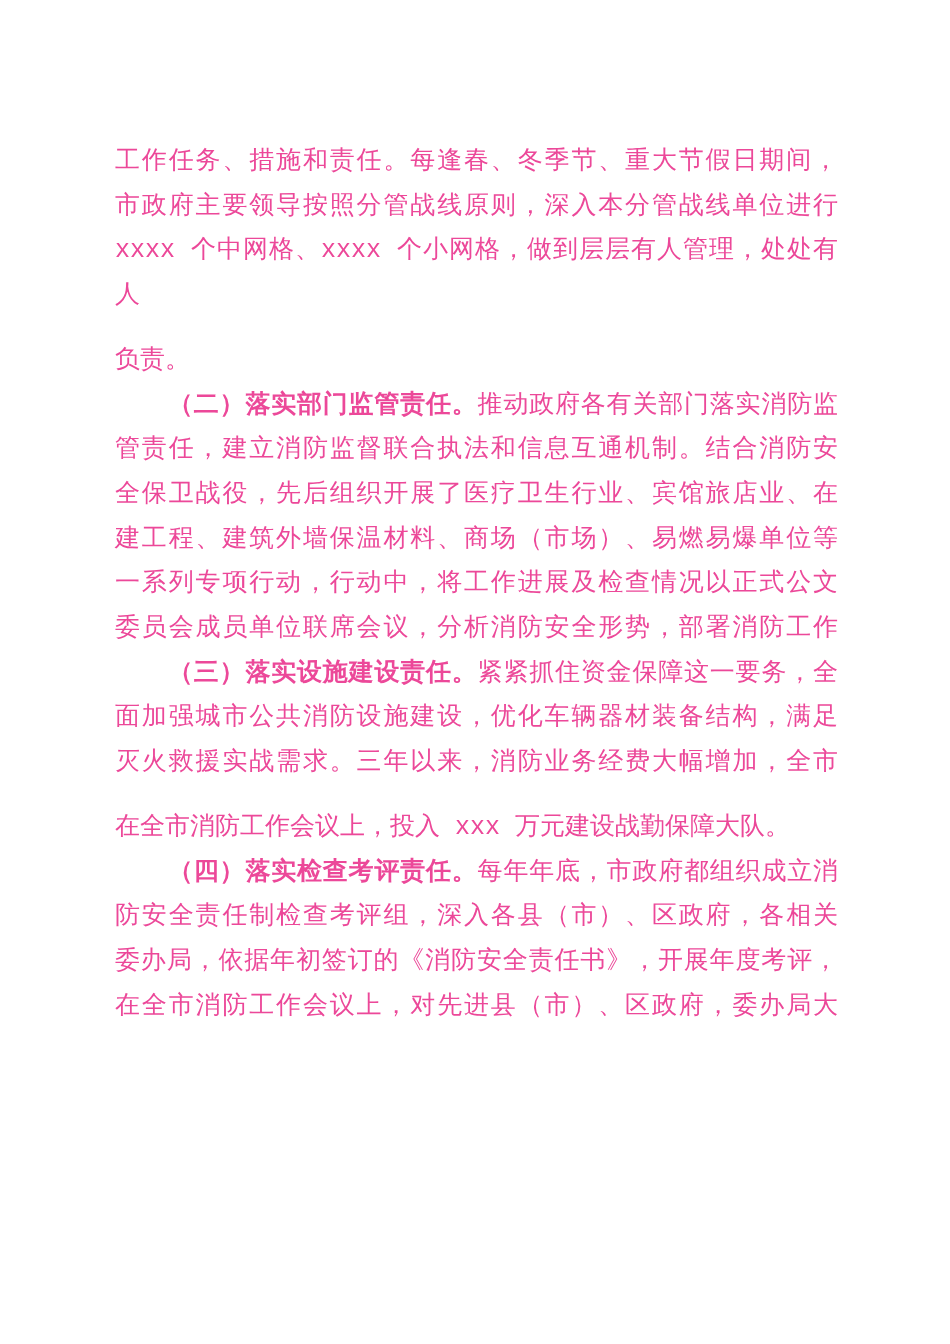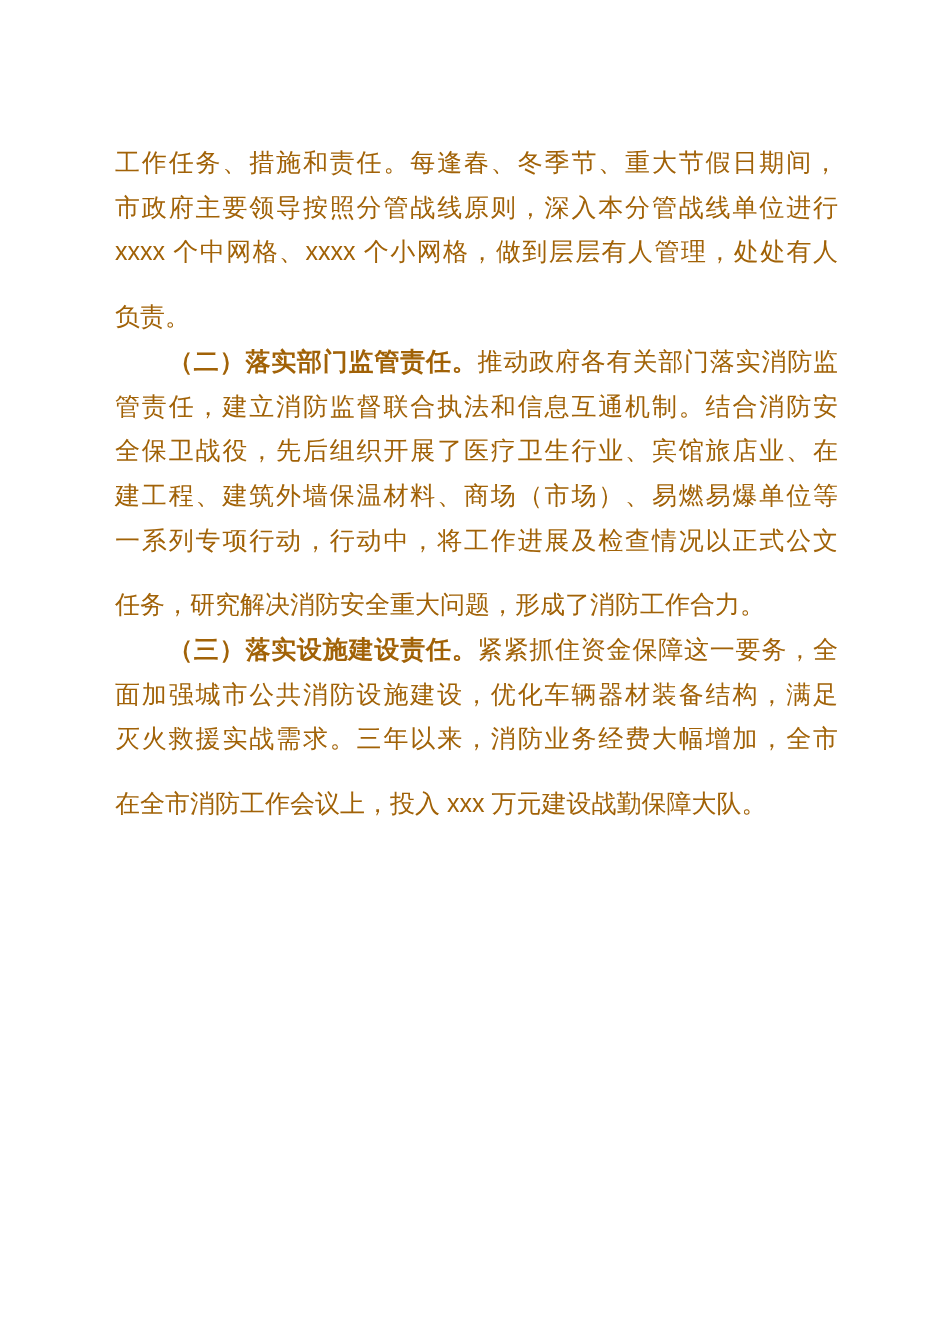--- a/index.html
+++ b/index.html
@@ -12,24 +12,24 @@
     width: 950px;
     height: 1344px;
     background: #ffffff;
     overflow: hidden;
   }
   .text-block {
     position: absolute;
     left: 115px;
     top: 140px;
     width: 723px;
-    font-family: Liberation Sans, sans-serif;
+    font-family: Liberation Mono, monospace;
     font-size: 25px;
     line-height: 44.7px;
-    color: #a16207;
+    color: #ec4899;
   }
   .paragraph { margin: 0; }
   .line {
     min-height: 44.7px;
     text-align: justify;
   }
   .line.justify {
     text-align-last: justify;
   }
   .line.natural {
@@ -54,22 +54,28 @@
         <div class="line justify"><span class="seg">市政府主要领导按照分管战线原则，深入本分管战线单位进行</span></div>
         <div class="line justify"><span class="seg">xxxx 个中网格、xxxx 个小网格，做到层层有人管理，处处有人</span></div>
         <div class="line natural"><span class="seg">负责。</span></div>
       </div>
       <div class="paragraph">
         <div class="line justify indent"><span class="seg bold">（二）落实部门监管责任。</span><span class="seg">推动政府各有关部门落实消防监</span></div>
         <div class="line justify"><span class="seg">管责任，建立消防监督联合执法和信息互通机制。结合消防安</span></div>
         <div class="line justify"><span class="seg">全保卫战役，先后组织开展了医疗卫生行业、宾馆旅店业、在</span></div>
         <div class="line justify"><span class="seg">建工程、建筑外墙保温材料、商场（市场）、易燃易爆单位等</span></div>
         <div class="line justify"><span class="seg">一系列专项行动，行动中，将工作进展及检查情况以正式公文</span></div>
-        <div class="line natural"><span class="seg">任务，研究解决消防安全重大问题，形成了消防工作合力。</span></div>
+        <div class="line justify"><span class="seg">委员会成员单位联席会议，分析消防安全形势，部署消防工作</span></div>
       </div>
       <div class="paragraph">
         <div class="line justify indent"><span class="seg bold">（三）落实设施建设责任。</span><span class="seg">紧紧抓住资金保障这一要务，全</span></div>
         <div class="line justify"><span class="seg">面加强城市公共消防设施建设，优化车辆器材装备结构，满足</span></div>
         <div class="line justify"><span class="seg">灭火救援实战需求。三年以来，消防业务经费大幅增加，全市</span></div>
         <div class="line natural"><span class="seg">在全市消防工作会议上，投入 xxx 万元建设战勤保障大队。</span></div>
       </div>
+      <div class="paragraph">
+        <div class="line justify indent"><span class="seg bold">（四）落实检查考评责任。</span><span class="seg">每年年底，市政府都组织成立消</span></div>
+        <div class="line justify"><span class="seg">防安全责任制检查考评组，深入各县（市）、区政府，各相关</span></div>
+        <div class="line justify"><span class="seg">委办局，依据年初签订的《消防安全责任书》，开展年度考评，</span></div>
+        <div class="line justify"><span class="seg">在全市消防工作会议上，对先进县（市）、区政府，委办局大</span></div>
+      </div>
     </div>
 </div>
 
 </body></html>

